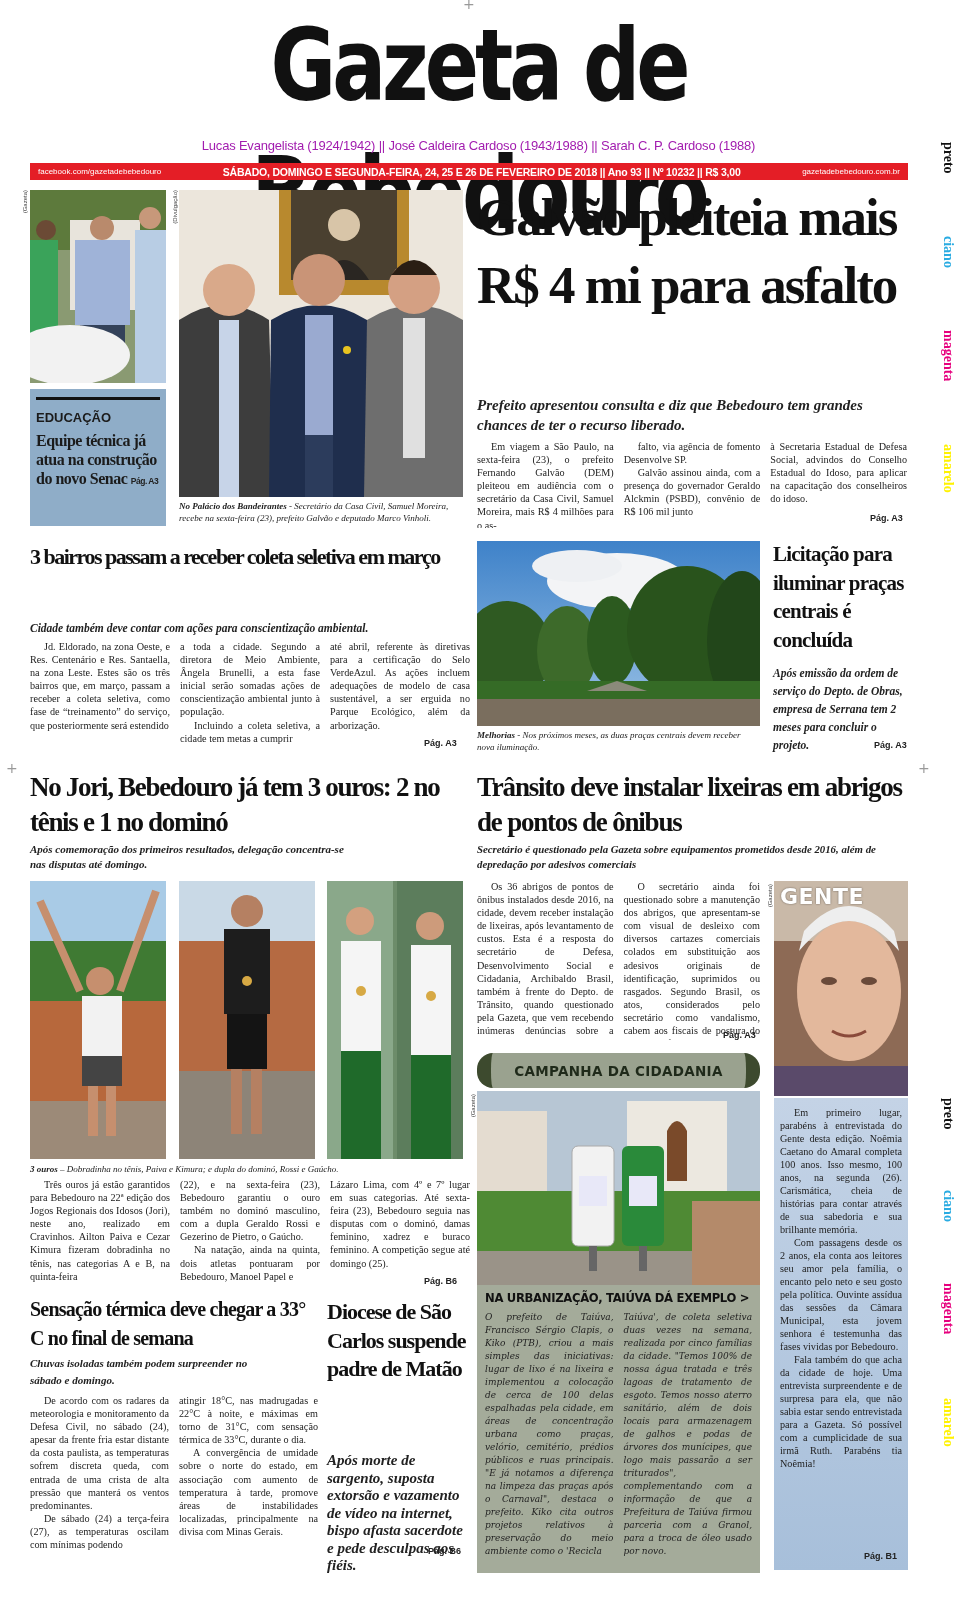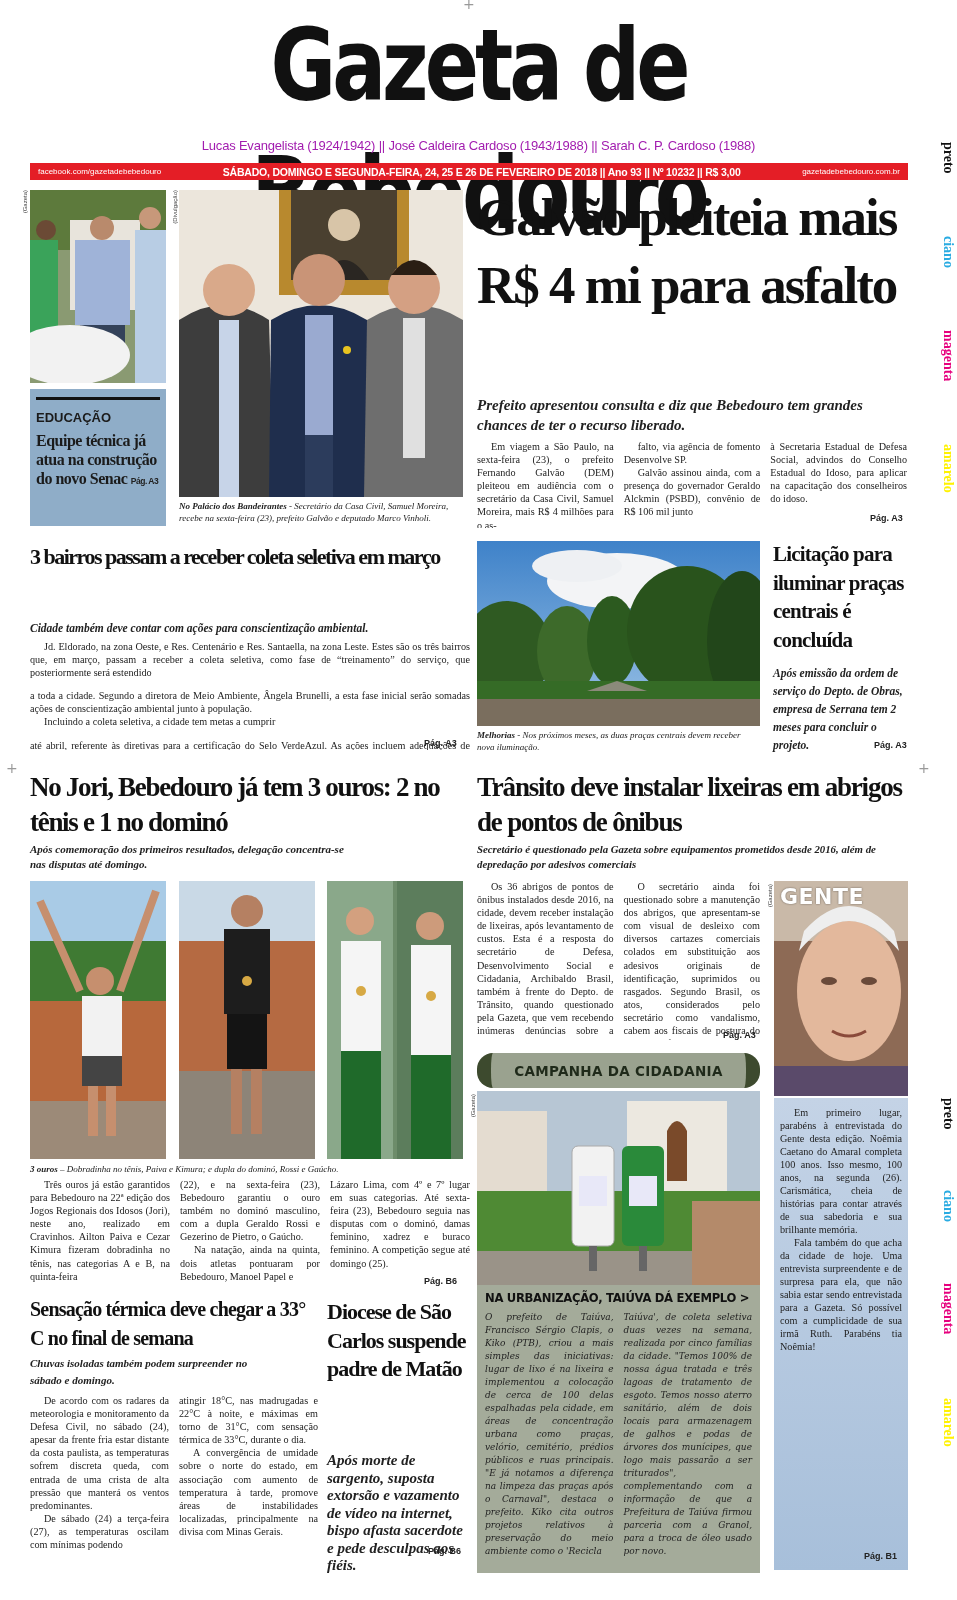--- a/index.html
+++ b/index.html
@@ -122,21 +122,21 @@
       <p>Galvão assinou ainda, com a presença do governador Geraldo Alckmin (PSBD), convênio de R$ 106 mil junto</p>
     </div>
   <div>
       <p style="text-indent:0">à Secretaria Estadual de Defesa Social, advindos do Conselho Estadual do Idoso, para aplicar na capacitação dos conselheiros do idoso.</p>
     </div>
 </div>
 <div class="abs pag" style="left:870px;top:513px;">Pág. A3</div>
 
 <div class="abs hl" style="left:30px;top:535px;width:440px;font-size:22px;line-height:44px;letter-spacing:-1.5px;">3 bairros passam a receber coleta seletiva em março</div>
 <div class="abs deck" style="left:30px;top:622px;width:440px;font-size:11.5px;">Cidade também deve contar com ações para conscientização ambiental.</div>
-<div class="abs body-cols" style="left:30px;top:640px;width:440px;height:110px;overflow:hidden;flex-direction:column;">
+<div class="abs body-cols" style="left:30px;top:640px;width:440px;height:110px;overflow:hidden;">
   <div>
       <p>Jd. Eldorado, na zona Oeste, e Res. Centenário e Res. Santaella, na zona Leste. Estes são os três bairros que, em março, passam a receber a coleta seletiva, como fase de “treinamento” do serviço, que posteriormente será estendido</p>
     </div>
   <div>
       <p style="text-indent:0">a toda a cidade. Segundo a diretora de Meio Ambiente, Ângela Brunelli, a esta fase inicial serão somadas ações de conscientização ambiental junto à população.</p>
       <p>Incluindo a coleta seletiva, a cidade tem metas a cumprir</p>
     </div>
   <div>
       <p style="text-indent:0">até abril, referente às diretivas para a certificação do Selo VerdeAzul. As ações incluem adequações de modelo de casa sustentável, a ser erguida no Parque Ecológico, além da arborização.</p>
     </div>
@@ -285,20 +285,21 @@
     <path d="M25 70 Q75 10 125 70 L120 50 Q75 0 30 50 Z" fill="#eeeeee"></path>
     <ellipse cx="55" cy="100" rx="8" ry="4" fill="#6a4a3a"></ellipse>
     <ellipse cx="95" cy="100" rx="8" ry="4" fill="#6a4a3a"></ellipse>
     <path d="M58 150 Q75 160 92 150" stroke="#8a4a3a" stroke-width="3" fill="none"></path>
     <rect x="0" y="185" width="134" height="30" fill="#5a4a6a"></rect>
   </svg>
 </div>
 <div class="abs gente-label">GENTE</div>
 <div class="abs gente-box">
   <p>Em primeiro lugar, parabéns à entrevistada do Gente desta edição. Noêmia Caetano do Amaral completa 100 anos. Isso mesmo, 100 anos, na segunda (26). Carismática, cheia de histórias para contar através de sua sabedoria e sua brilhante memória.</p>
+  <p>Com passagens desde os 2 anos, ela conta aos leitores seu amor pela família, o encanto pelo neto e seu gosto pela política. Ouvinte assídua das sessões da Câmara Municipal, esta jovem senhora é testemunha das fases vividas por Bebedouro.</p>
   <p>Fala também do que acha da cidade de hoje. Uma entrevista surpreendente e de surpresa para ela, que não sabia estar sendo entrevistada para a Gazeta. Só possível com a cumplicidade de sua irmã Ruth. Parabéns tia Noêmia!</p>
 </div>
 <div class="abs pag" style="left:864px;top:1551px;">Pág. B1</div>
 
 <div class="abs hl" style="left:30px;top:1295px;width:290px;font-size:20px;line-height:29px;letter-spacing:-0.8px;">Sensação térmica deve chegar a 33° C no final de semana</div>
 <div class="abs deck" style="left:30px;top:1355px;width:240px;font-size:11px;line-height:17px;">Chuvas isoladas também podem surpreender no sábado e domingo.</div>
 <div class="abs body-cols" style="left:30px;top:1394px;width:288px;height:190px;overflow:hidden;">
   <div>
       <p>De acordo com os radares da meteorologia e monitoramento da Defesa Civil, no sábado (24), apesar da frente fria estar distante da costa paulista, as temperaturas sofrem discreta queda, com entrada de uma crista de alta pressão que manterá os ventos predominantes.</p>
       <p>De sábado (24) a terça-feira (27), as temperaturas oscilam com mínimas podendo</p>

